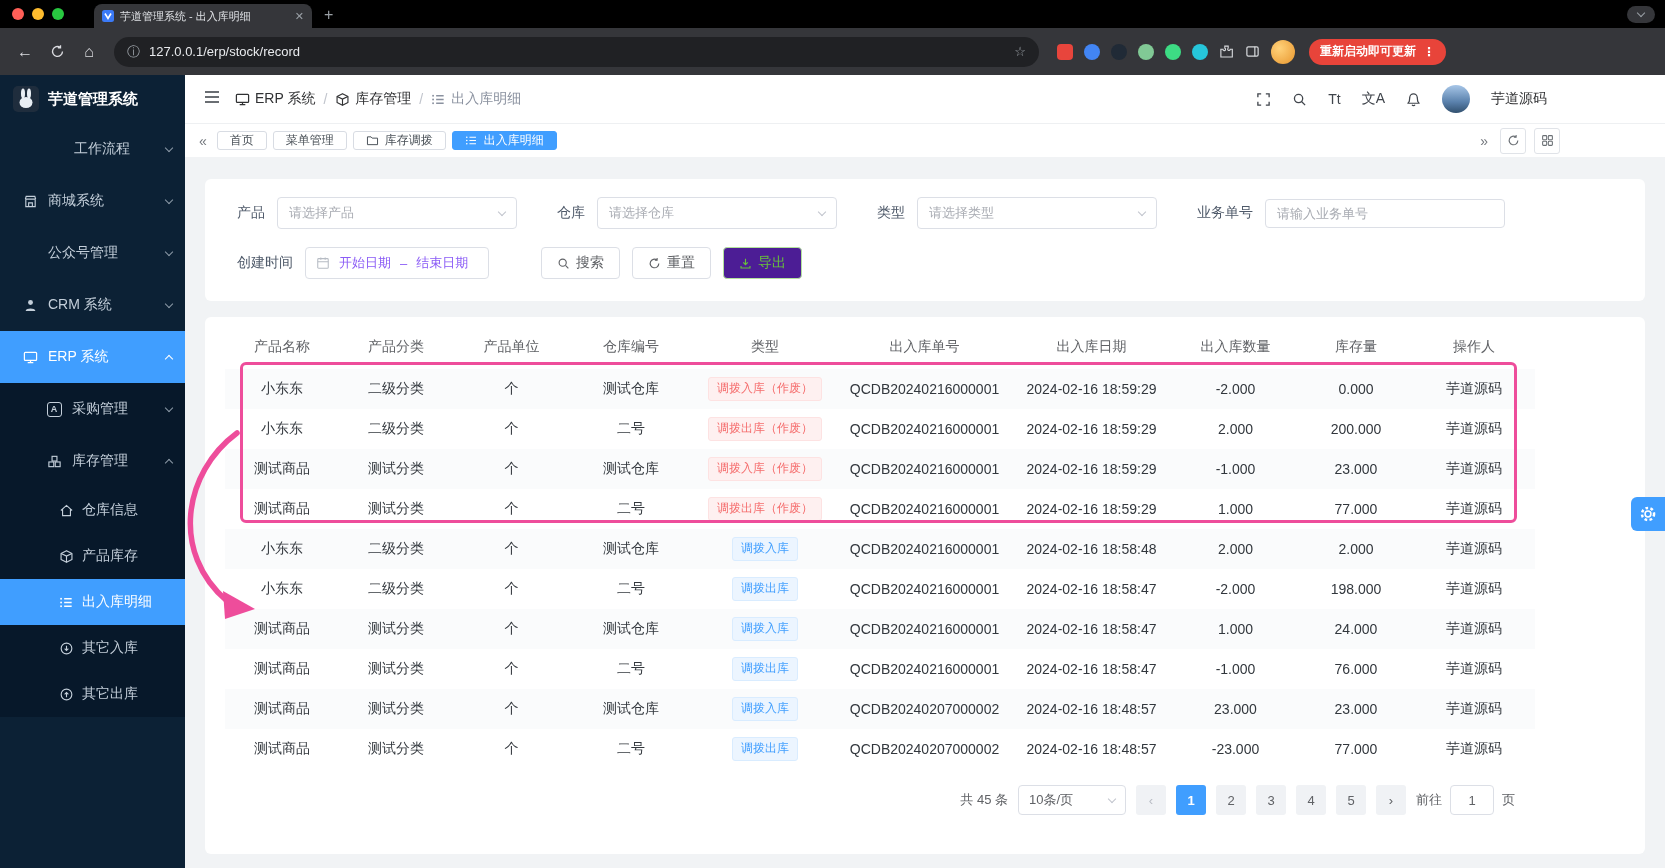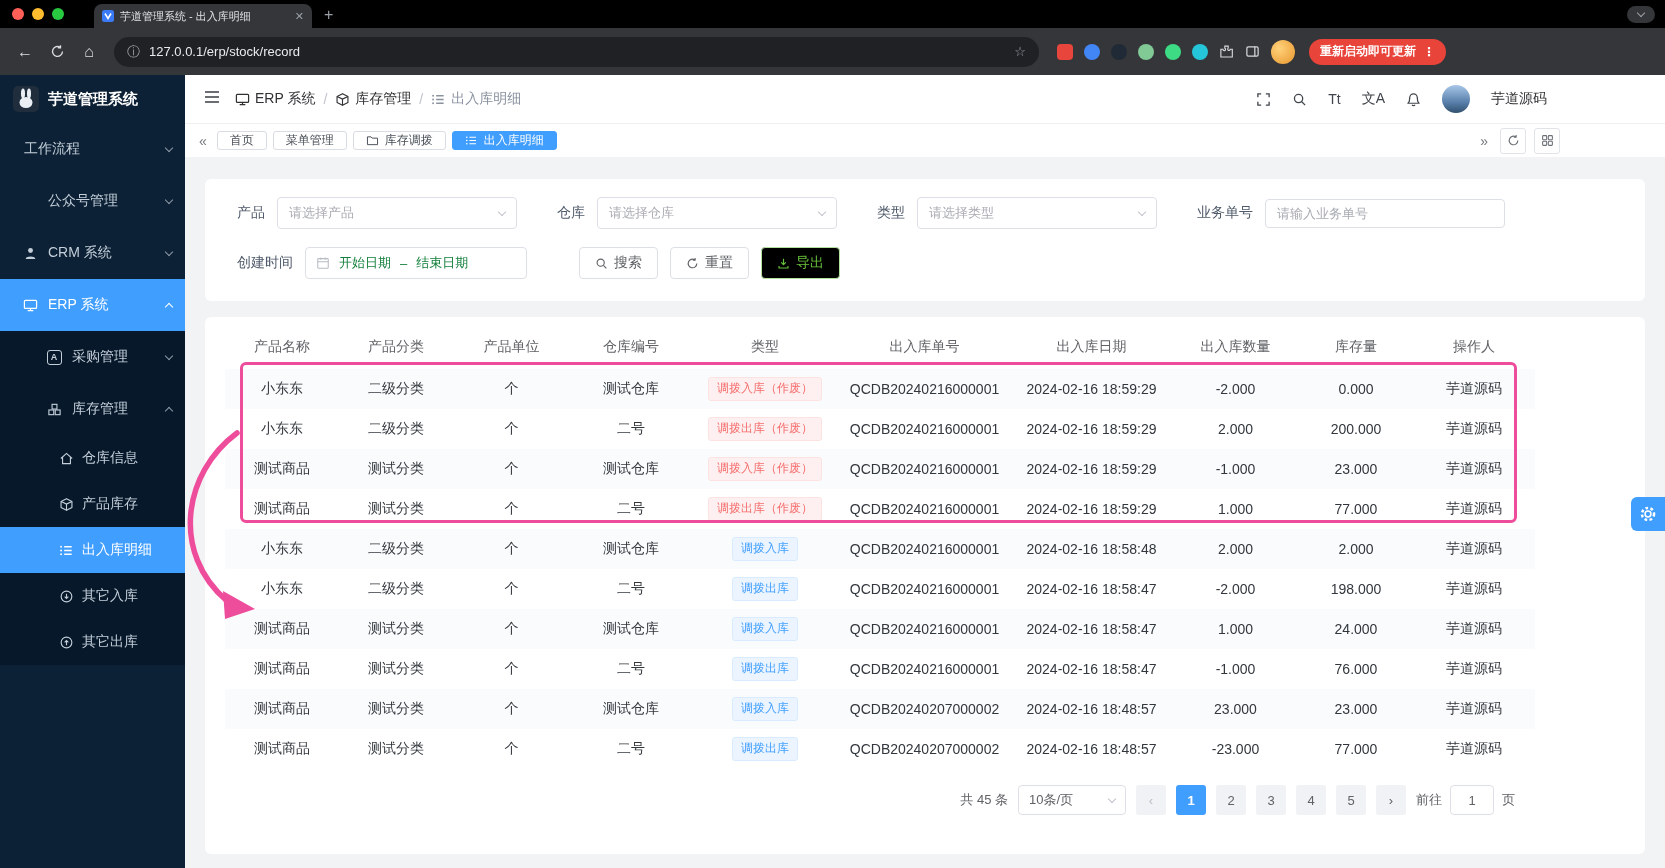--- a/index.html
+++ b/index.html
@@ -32,21 +32,21 @@
   .chrome-avatar { width:24px; height:24px; border-radius:50%; background:radial-gradient(circle at 35% 35%, #ffd27a, #e8962e); }
   .update-btn { height:26px; background:#e8443a; border-radius:13px; color:#fff; font-size:12px; font-weight:700; display:flex; align-items:center; gap:7px; padding:0 11px; margin:0 6px 0 4px; white-space:nowrap; }
 
   
   .sidebar { position:absolute; top:75px; left:0; bottom:0; width:188px; background:#0c2135; color:#c4cfda; overflow:hidden; }
   .logo-row { height:48px; display:flex; align-items:center; gap:9px; padding:0 13px; color:#fff; }
   .logo-title { font-size:15px; font-weight:700; }
   .mi { height:52px; display:flex; align-items:center; gap:10px; padding:0 16px 0 22px; font-size:14px; cursor:pointer; }
   .mi .lbl { flex:1; white-space:nowrap; overflow:hidden; }
   .mi .chev { color:#8d9aa8; flex:none; }
-  .mi.noicon { padding-left:24px; }
+  .mi.noicon { padding-left:30px;margin-left:44px; }
   .mi.indent { padding-left:48px; }
   .mi.child { padding-left:46px; background:#07182a; }
   .mi.gchild { padding-left:58px; height:46px; background:#07182a; gap:8px; }
   .mi.active { background:#409eff; color:#fff; }
   .mi.active .chev { color:#fff; }
   .mico { width:16px; display:grid; place-items:center; flex:none; }
   .svgi { width:15px; height:15px; display:block; }
   .icon-a { width:15px; height:15px; border:1.3px solid currentColor; border-radius:3px; font-size:9px; font-weight:700; display:grid; place-items:center; line-height:1; }
 
   
@@ -71,24 +71,24 @@
   .content { flex:1; padding:22px 20px 14px; display:flex; flex-direction:column; gap:16px; overflow:hidden; }
   .card { background:#fff; border-radius:6px; }
   .filter-card { padding:18px 24px 4px 32px; flex:none; }
   .f-row { display:flex; align-items:center; margin-bottom:18px; }
   .f-group { display:flex; align-items:center; margin-right:40px; }
   .f-label { font-size:14px; color:#4e5969; margin-right:12px; white-space:nowrap; }
   .f-select { width:240px; height:32px; border:1px solid #dcdfe6; border-radius:4px; background:#fff; display:flex; align-items:center; justify-content:space-between; padding:0 11px; font-size:13px; color:#a8abb2; }
   .f-select .chev { color:#c0c4cc; }
   .f-text { width:240px; height:29px; border:1px solid #dcdfe6; border-radius:4px; padding:0 11px; font-size:13px; color:#606266; outline:none; }
   .f-text::placeholder { color:#a8abb2; }
-  .f-date { width:222px; height:32px; border:1px solid #dcdfe6; border-radius:4px; display:flex; align-items:center; gap:9px; padding:0 10px; font-size:13px; color:#15803d; }
+  .f-date { width:184px; height:32px; border:1px solid #dcdfe6; border-radius:4px; display:flex; align-items:center; gap:9px; padding:0 10px; font-size:13px; color:#8b5cf6; }
   .f-date .cal { color:#b7bcc4; }
   .btn { height:32px; border:1px solid #dcdfe6; border-radius:4px; background:#fff; color:#606266; font-size:14px; display:inline-flex; align-items:center; gap:6px; padding:12px 15px; margin-left:12px; cursor:pointer; }
-  .btn.export { color:#67c23a; background:#000000; border-color:#b3e19d; }
+  .btn.export { color:#67c23a; background:#4c1d95; border-color:#b3e19d; }
 
   .table-card { flex:1; padding:8px 110px 6px 20px; display:flex; flex-direction:column; overflow:hidden; }
   table { width:100%; border-collapse:collapse; table-layout:fixed; }
   th { height:44px; font-size:14px; font-weight:400; color:#606266; text-align:center; white-space:nowrap; }
   td { height:40px; font-size:14px; color:#32373d; text-align:center; white-space:nowrap; overflow:hidden; }
   tbody tr:nth-child(odd) { background:#fafbfc; }
   .badge { display:inline-block; font-size:12px; line-height:1.3; padding:3px 8px; border-radius:3px; border:1px solid transparent; }
   .badge.danger { color:#f56c6c; background:#fef0f0; border-color:#fde2e2; }
   .badge.primary { color:#409eff; background:#ecf5ff; border-color:#d9ecff; }
 
@@ -176,20 +176,30 @@
       <svg width="26" height="26" viewBox="0 0 26 26">
           <rect width="26" height="26" rx="5" fill="#1f2d3d"></rect>
           <ellipse cx="10" cy="7.5" rx="2" ry="5" fill="#e8eef4"></ellipse>
           <ellipse cx="16" cy="7.5" rx="2" ry="5" fill="#e8eef4"></ellipse>
           <ellipse cx="13" cy="16.5" rx="6.5" ry="5.5" fill="#e8eef4"></ellipse>
         </svg>
       <span class="logo-title">芋道管理系统</span>
     </div>
     <div class="mi noicon">
       <span class="lbl">工作流程</span>
+        <span class="chev"></span>
+    </div>
+    <div class="mi">
+      <span class="mico">
+          <svg class="svgi" viewBox="0 0 16 16">
+            <path d="M2.5 5.5 3.4 2.5h9.2l.9 3M2.5 5.5h11M3 5.5v8h10v-8" fill="none" stroke="currentColor" stroke-width="1.2"></path>
+            <path d="M6 13.5V9.5h4v4" fill="none" stroke="currentColor" stroke-width="1.2"></path>
+          </svg>
+        </span>
+      <span class="lbl">商城系统</span>
         <span class="chev"></span>
     </div>
     <div class="mi indent">
       <span class="lbl">公众号管理</span>
         <span class="chev"></span>
     </div>
     <div class="mi">
       <span class="mico">
           <svg class="svgi" viewBox="0 0 16 16">
             <circle cx="8" cy="4.8" r="2.6" fill="currentColor"></circle>

